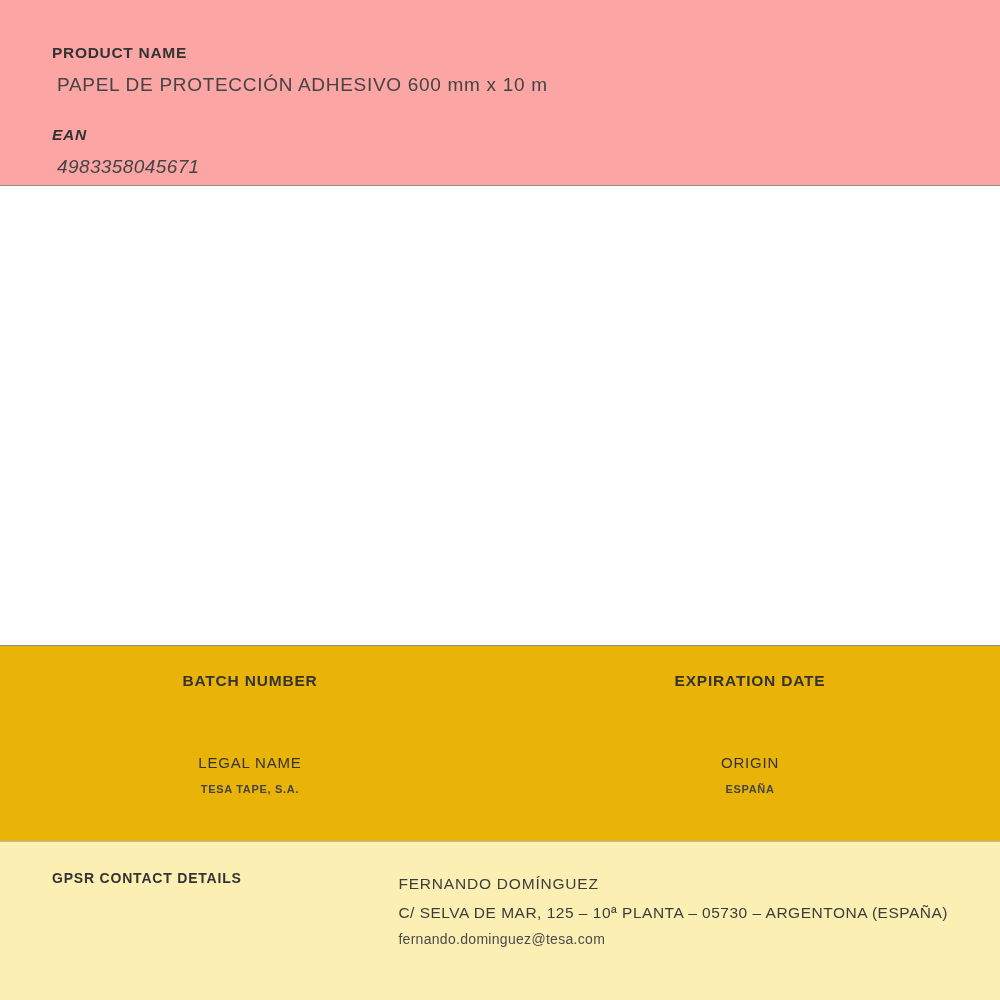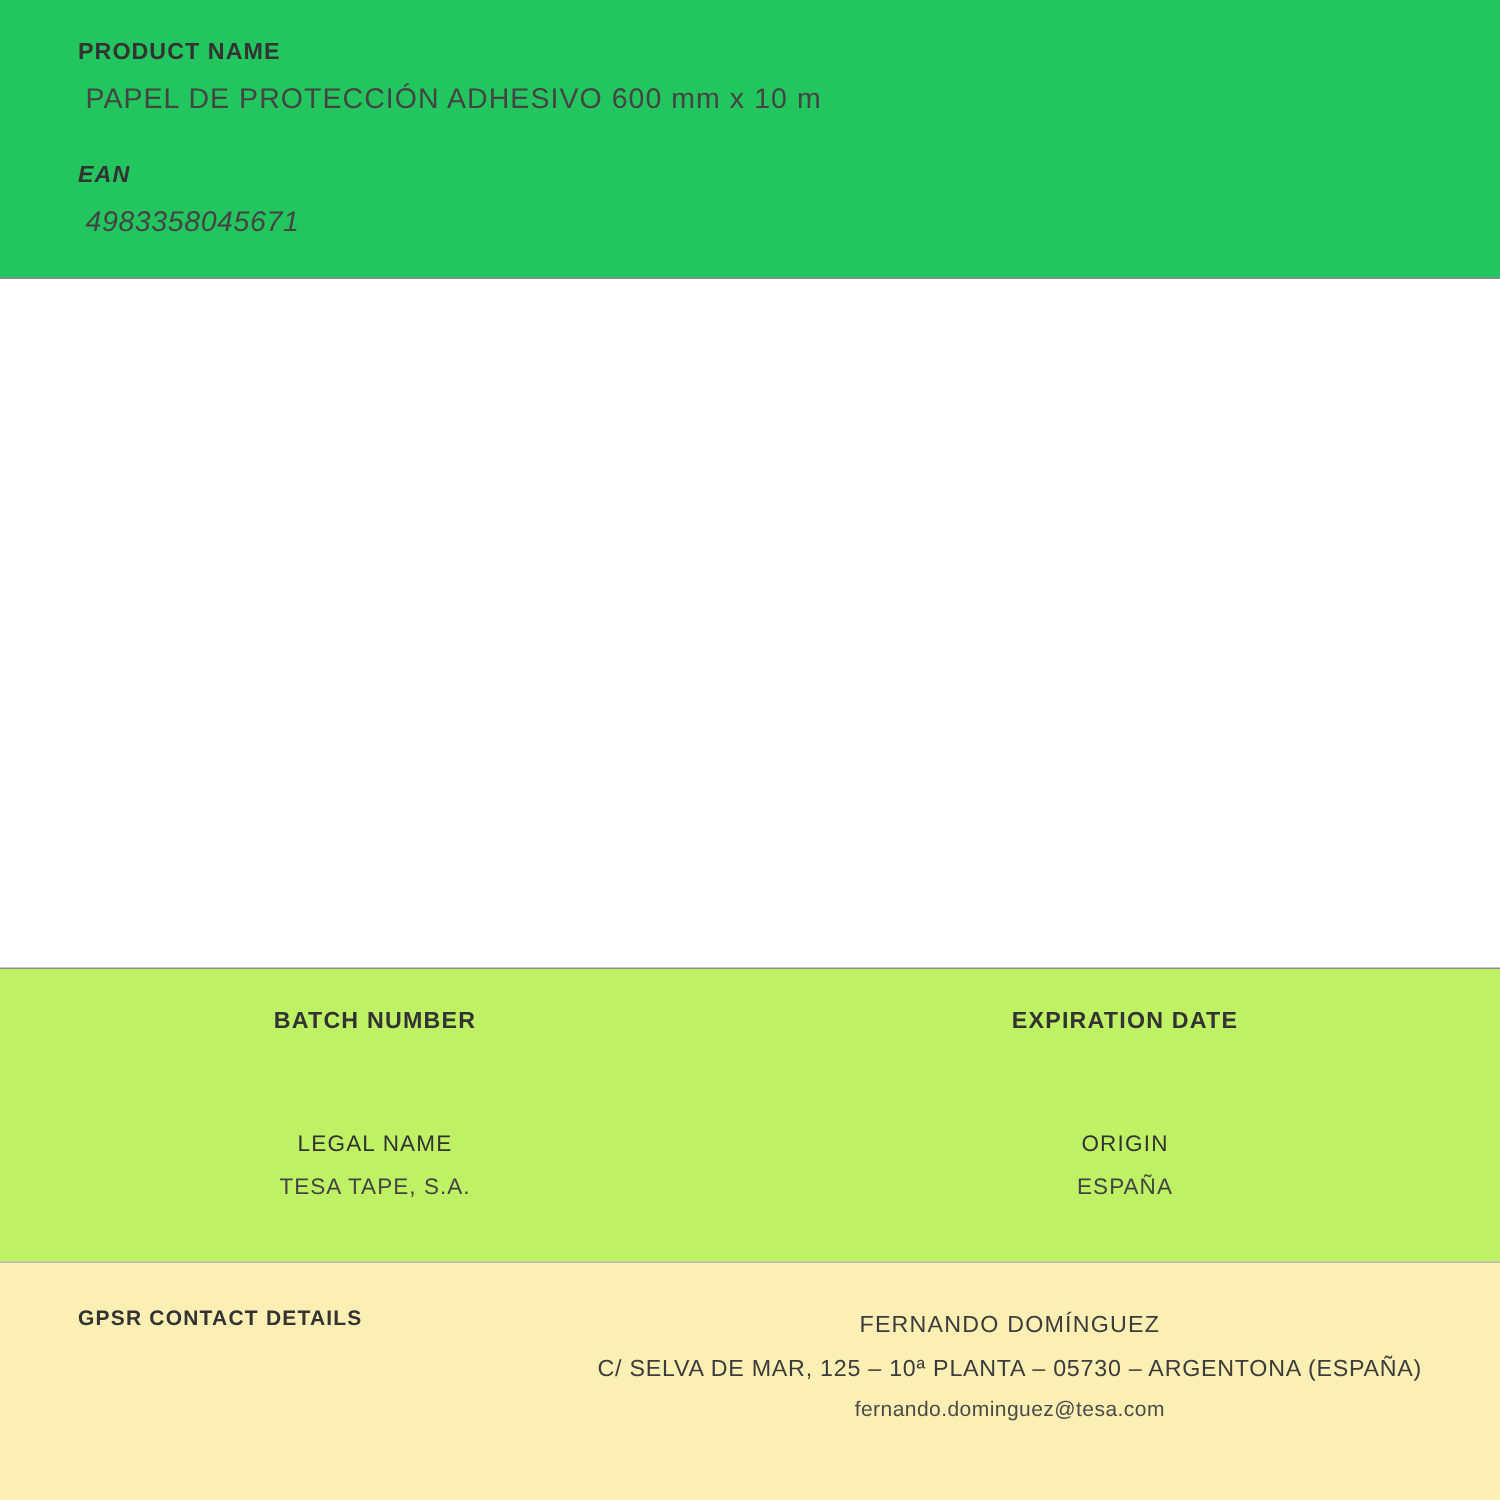--- a/index.html
+++ b/index.html
@@ -18,22 +18,22 @@
     position: relative;
     width: 1000px;
     height: 1000px;
     box-sizing: border-box;
     display: flex;
     flex-direction: column;
   }
 
   
   .top-section {
-    background: #22c55e;
-    padding: 26px 52px 18px 52px;
+    background: #fca5a5;
+    padding: 44px 52px 18px 52px;
     box-sizing: border-box;
     border-bottom: 1px solid #8d8d8d;
     height: 186px;
   }
   .field-label {
     font-size: 15.5px;
     font-weight: bold;
     letter-spacing: 0.7px;
     color: #333333;
     margin: 0 0 12px 0;
@@ -58,21 +58,21 @@
 
   
   .middle-blank {
     background: #ffffff;
     flex: 1 1 auto;
     border-bottom: 1px solid #8d8d8d;
   }
 
   
   .batch-section {
-    background: #bef264;
+    background: #eab308;
     border-bottom: 1px solid #b9b9b9;
     padding: 26px 0 22px 0;
     box-sizing: border-box;
     height: 196px;
   }
   .two-col {
     display: flex;
     width: 100%;
   }
   .col {
@@ -91,45 +91,46 @@
     margin-bottom: 64px;
   }
   .col-sub-title {
     font-size: 15px;
     font-weight: normal;
     letter-spacing: 0.8px;
     color: #333333;
     margin: 0 0 12px 0;
   }
   .col-sub-value {
-    font-size: 15px;
+    font-size: 11px;
     letter-spacing: 0.7px;
     color: #444444;
     margin: 0;
+    font-weight: bold;
   }
 
   
   .footer {
     background: #fcefb4;
     padding: 28px 52px 22px 52px;
     box-sizing: border-box;
     height: 158px;
     display: flex;
     justify-content: space-between;
     align-items: flex-start;
   }
   .footer-label {
     font-size: 14px;
     font-weight: bold;
     letter-spacing: 0.8px;
     color: #333333;
     white-space: nowrap;
   }
   .footer-right {
-    text-align: center;
+    text-align: left;
     line-height: 1.85;
   }
   .footer-name {
     font-size: 15.5px;
     letter-spacing: 0.8px;
     color: #3c3c3c;
   }
   .footer-address {
     font-size: 15.5px;
     letter-spacing: 0.5px;

